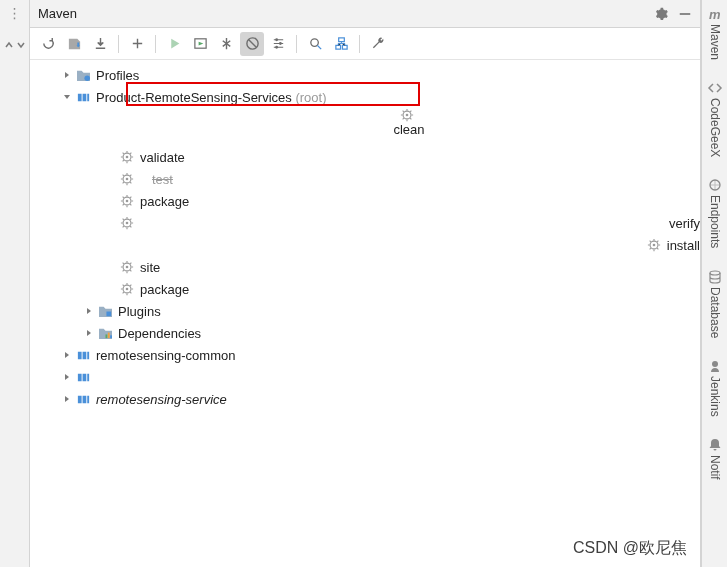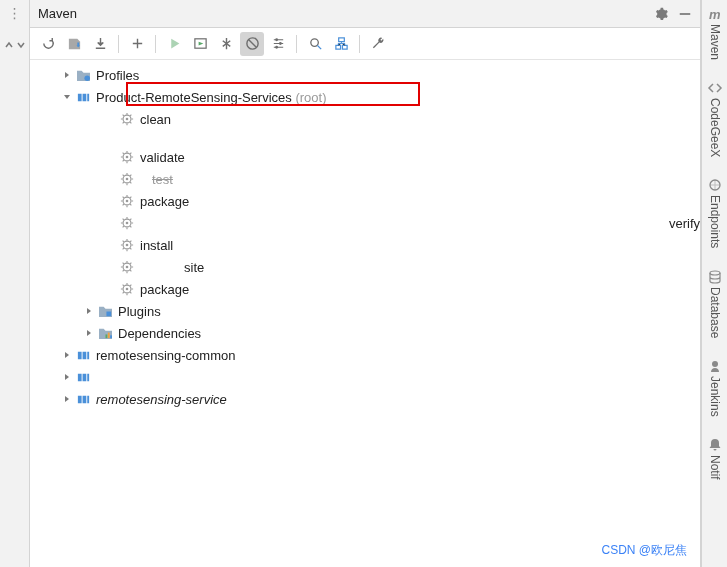--- a/index.html
+++ b/index.html
@@ -23,21 +23,21 @@
 .arrow svg { width:8px;height:8px; }
 .icon { width:18px; display:flex; align-items:center; justify-content:center; margin-right:4px;}
 .label { color:#222; }
 .label .muted { color:#9a9a9a; }
 .label.struck { text-decoration:line-through; color:#9a9a9a;margin-left:12px; }
 .redbox { position:absolute; border:2.5px solid #e20000; pointer-events:none;}
 .rightbar { width:26px; background:#f2f2f2; border-left:1px solid #d4d4d4; display:flex; flex-direction:column; align-items:center; padding-top:6px; gap:18px;}
 .rtab { display:flex; flex-direction:column; align-items:center; cursor:pointer;}
 .rtab .ico { width:16px; height:16px; margin-bottom:2px;}
 .rtab .txt { writing-mode:vertical-rl; font-size:12px; color:#555;}
-.watermark { position:absolute; right:40px; bottom:8px; color:#3b82f6; font-size:12px; pointer-events:none;}
+.watermark { position:absolute; right:40px; bottom:8px; color:#404040; font-size:16px; pointer-events:none;}
 svg { display:block; }
 </style>
 </head>
 <body>
 
 <div class="container">
   <div class="gutter">
     <span class="dots">⋮</span>
     <div class="chev-row">
       <span>
@@ -174,81 +174,81 @@
               <rect x="2" y="4" width="4" height="8" fill="#4a90d9"></rect>
               <rect x="7" y="4" width="4" height="8" fill="#4a90d9"></rect>
               <rect x="12" y="4" width="2" height="8" fill="#4a90d9"></rect>
             </svg>
           </span>
         <span class="label"><span>Product-RemoteSensing-Services</span> <span class="muted">(root)</span></span>
       </div>
 
 
       <div id="phases">
+          <div class="row" style="padding-left: 88px; flex-direction: column;">
+            <span class="icon">
+              <svg width="14" height="14" viewBox="0 0 16 16">
+                <circle cx="8" cy="8" r="4.5" fill="none" stroke="#9a9a9a" stroke-width="1.3"></circle>
+                <circle cx="8" cy="8" r="1.5" fill="#9a9a9a"></circle>
+                <path stroke="#9a9a9a" stroke-width="1.3" d="M8 1v2M8 13v2M1 8h2M13 8h2M3 3l1.4 1.4M11.6 11.6L13 13M3 13l1.4-1.4M11.6 4.4L13 3"></path>
+              </svg>
+            </span>
+            <span class="label">clean</span>
+          </div>
+          <div class="row" style="padding-left: 88px; margin-top: 16px;">
+            <span class="icon">
+              <svg width="14" height="14" viewBox="0 0 16 16">
+                <circle cx="8" cy="8" r="4.5" fill="none" stroke="#9a9a9a" stroke-width="1.3"></circle>
+                <circle cx="8" cy="8" r="1.5" fill="#9a9a9a"></circle>
+                <path stroke="#9a9a9a" stroke-width="1.3" d="M8 1v2M8 13v2M1 8h2M13 8h2M3 3l1.4 1.4M11.6 11.6L13 13M3 13l1.4-1.4M11.6 4.4L13 3"></path>
+              </svg>
+            </span>
+            <span class="label">validate</span>
+          </div>
           <div class="row" style="padding-left: 88px;">
             <span class="icon">
               <svg width="14" height="14" viewBox="0 0 16 16">
                 <circle cx="8" cy="8" r="4.5" fill="none" stroke="#9a9a9a" stroke-width="1.3"></circle>
                 <circle cx="8" cy="8" r="1.5" fill="#9a9a9a"></circle>
                 <path stroke="#9a9a9a" stroke-width="1.3" d="M8 1v2M8 13v2M1 8h2M13 8h2M3 3l1.4 1.4M11.6 11.6L13 13M3 13l1.4-1.4M11.6 4.4L13 3"></path>
               </svg>
             </span>
-            <span class="label">clean</span>
-          </div>
-          <div class="row" style="padding-left: 88px; margin-top: 16px;">
-            <span class="icon">
-              <svg width="14" height="14" viewBox="0 0 16 16">
-                <circle cx="8" cy="8" r="4.5" fill="none" stroke="#9a9a9a" stroke-width="1.3"></circle>
-                <circle cx="8" cy="8" r="1.5" fill="#9a9a9a"></circle>
-                <path stroke="#9a9a9a" stroke-width="1.3" d="M8 1v2M8 13v2M1 8h2M13 8h2M3 3l1.4 1.4M11.6 11.6L13 13M3 13l1.4-1.4M11.6 4.4L13 3"></path>
-              </svg>
-            </span>
-            <span class="label">validate</span>
+            <span class="label struck">test</span>
           </div>
           <div class="row" style="padding-left: 88px;">
             <span class="icon">
               <svg width="14" height="14" viewBox="0 0 16 16">
                 <circle cx="8" cy="8" r="4.5" fill="none" stroke="#9a9a9a" stroke-width="1.3"></circle>
                 <circle cx="8" cy="8" r="1.5" fill="#9a9a9a"></circle>
                 <path stroke="#9a9a9a" stroke-width="1.3" d="M8 1v2M8 13v2M1 8h2M13 8h2M3 3l1.4 1.4M11.6 11.6L13 13M3 13l1.4-1.4M11.6 4.4L13 3"></path>
               </svg>
             </span>
-            <span class="label struck">test</span>
+            <span class="label">package</span>
+          </div>
+          <div class="row" style="padding-left: 88px; justify-content: space-between;">
+            <span class="icon">
+              <svg width="14" height="14" viewBox="0 0 16 16">
+                <circle cx="8" cy="8" r="4.5" fill="none" stroke="#9a9a9a" stroke-width="1.3"></circle>
+                <circle cx="8" cy="8" r="1.5" fill="#9a9a9a"></circle>
+                <path stroke="#9a9a9a" stroke-width="1.3" d="M8 1v2M8 13v2M1 8h2M13 8h2M3 3l1.4 1.4M11.6 11.6L13 13M3 13l1.4-1.4M11.6 4.4L13 3"></path>
+              </svg>
+            </span>
+            <span class="label">verify</span>
+          </div>
+          <div class="row" style="padding-left: 88px; justify-content: flex-end;">
+            <span class="icon">
+              <svg width="14" height="14" viewBox="0 0 16 16">
+                <circle cx="8" cy="8" r="4.5" fill="none" stroke="#9a9a9a" stroke-width="1.3"></circle>
+                <circle cx="8" cy="8" r="1.5" fill="#9a9a9a"></circle>
+                <path stroke="#9a9a9a" stroke-width="1.3" d="M8 1v2M8 13v2M1 8h2M13 8h2M3 3l1.4 1.4M11.6 11.6L13 13M3 13l1.4-1.4M11.6 4.4L13 3"></path>
+              </svg>
+            </span>
+            <span class="label">install</span>
           </div>
           <div class="row" style="padding-left: 88px;">
-            <span class="icon">
-              <svg width="14" height="14" viewBox="0 0 16 16">
-                <circle cx="8" cy="8" r="4.5" fill="none" stroke="#9a9a9a" stroke-width="1.3"></circle>
-                <circle cx="8" cy="8" r="1.5" fill="#9a9a9a"></circle>
-                <path stroke="#9a9a9a" stroke-width="1.3" d="M8 1v2M8 13v2M1 8h2M13 8h2M3 3l1.4 1.4M11.6 11.6L13 13M3 13l1.4-1.4M11.6 4.4L13 3"></path>
-              </svg>
-            </span>
-            <span class="label">package</span>
-          </div>
-          <div class="row" style="padding-left: 88px; justify-content: space-between;">
-            <span class="icon">
-              <svg width="14" height="14" viewBox="0 0 16 16">
-                <circle cx="8" cy="8" r="4.5" fill="none" stroke="#9a9a9a" stroke-width="1.3"></circle>
-                <circle cx="8" cy="8" r="1.5" fill="#9a9a9a"></circle>
-                <path stroke="#9a9a9a" stroke-width="1.3" d="M8 1v2M8 13v2M1 8h2M13 8h2M3 3l1.4 1.4M11.6 11.6L13 13M3 13l1.4-1.4M11.6 4.4L13 3"></path>
-              </svg>
-            </span>
-            <span class="label">verify</span>
-          </div>
-          <div class="row" style="padding-left: 88px;">
-            <span class="icon">
-              <svg width="14" height="14" viewBox="0 0 16 16">
-                <circle cx="8" cy="8" r="4.5" fill="none" stroke="#9a9a9a" stroke-width="1.3"></circle>
-                <circle cx="8" cy="8" r="1.5" fill="#9a9a9a"></circle>
-                <path stroke="#9a9a9a" stroke-width="1.3" d="M8 1v2M8 13v2M1 8h2M13 8h2M3 3l1.4 1.4M11.6 11.6L13 13M3 13l1.4-1.4M11.6 4.4L13 3"></path>
-              </svg>
-            </span>
-            <span class="label">install</span>
-          </div>
-          <div class="row" style="padding-left: 88px; gap: 44px;">
             <span class="icon">
               <svg width="14" height="14" viewBox="0 0 16 16">
                 <circle cx="8" cy="8" r="4.5" fill="none" stroke="#9a9a9a" stroke-width="1.3"></circle>
                 <circle cx="8" cy="8" r="1.5" fill="#9a9a9a"></circle>
                 <path stroke="#9a9a9a" stroke-width="1.3" d="M8 1v2M8 13v2M1 8h2M13 8h2M3 3l1.4 1.4M11.6 11.6L13 13M3 13l1.4-1.4M11.6 4.4L13 3"></path>
               </svg>
             </span>
             <span class="label">site</span>
           </div>
           <div class="row" style="padding-left: 88px;">

